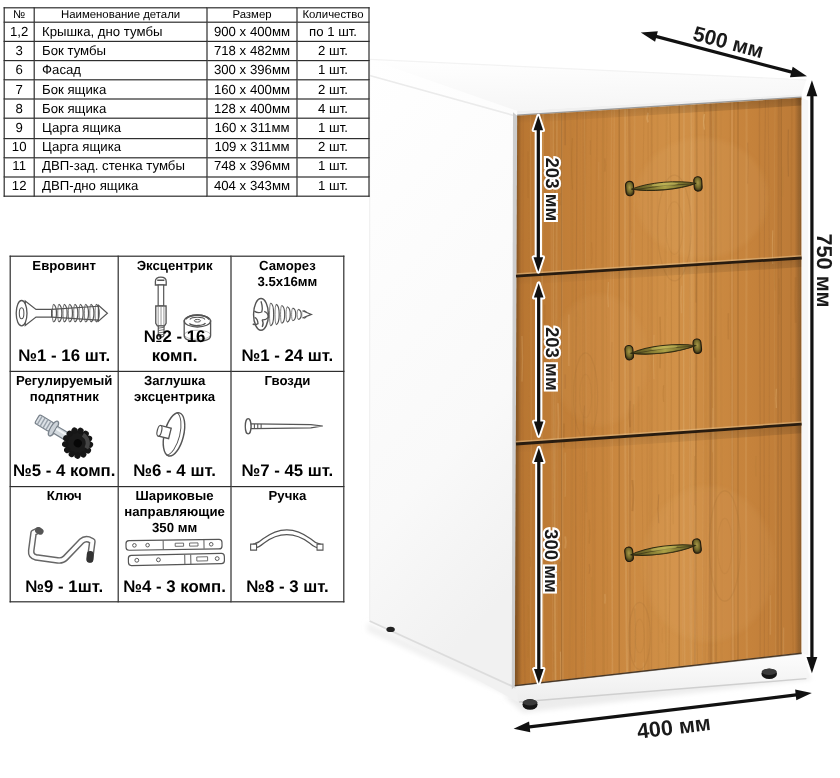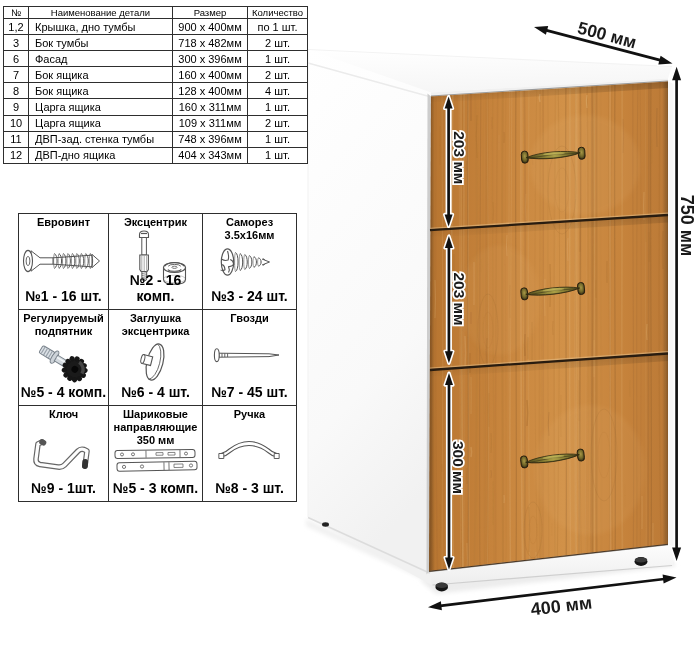--- a/index.html
+++ b/index.html
@@ -2,21 +2,21 @@
 <html><head><meta charset="utf-8"><style>
 * { margin:0; padding:0; box-sizing:border-box; }
 html,body { width:700px; height:648px; background:#fff; font-family:"Liberation Sans",sans-serif; position:relative; overflow:hidden; }
 #parts { position:absolute; left:3px; top:6px; border-collapse:collapse; table-layout:fixed; width:289px; }
 #parts td, #parts th { border:1px solid #2e2e2e; font-weight:normal; overflow:hidden; white-space:nowrap; }
 #parts th { font-size:9.5px; height:12px; }
 #parts td { font-size:11px; height:16.1px; }
 #parts td.c { text-align:center; }
 #parts td.n { text-align:left; padding-left:6px; }
 #cab { position:absolute; left:0; top:0; }
-#hw { position:absolute; left:18px; top:213px; border-collapse:collapse; table-layout:fixed;border-radius:32px; }
+#hw { position:absolute; left:8px; top:213px; border-collapse:collapse; table-layout:fixed;border-radius:32px; }
 #hw td { border:1px solid #2e2e2e; width:94px; height:96px; position:relative; vertical-align:top; text-align:center; }
 #hw td:first-child { width:90px; }
 #hw .t { font-weight:bold; font-size:11px; line-height:13.2px; padding-top:2px; }
 #hw .q { position:absolute; left:0; right:0; bottom:5px; font-weight:bold; font-size:14px; }
 #hw .ic { position:absolute; left:0; right:0; }
 #hw .ic svg { display:block; margin:0 auto; }
 </style></head>
 <body>
 <svg id="cab" width="700" height="648" viewBox="0 0 700 648" font-family="'Liberation Sans',sans-serif">
 <defs>
@@ -509,21 +509,21 @@
                 <path d="M47.9,20.7 C51.3,21.7 51.3,30.3 47.9,31.3"></path>
                 <path d="M47.9,20.7 C46.7,21.7 46.7,30.3 47.9,31.3" stroke-width="0.6"></path>
                 <path d="M52.5,21.8 C55.9,22.8 55.9,29.2 52.5,30.2"></path>
                 <path d="M52.5,21.8 C51.3,22.8 51.3,29.2 52.5,30.2" stroke-width="0.6"></path>
                 <path d="M57.1,22.8 C60.5,23.8 60.5,28.2 57.1,29.2"></path>
                 <path d="M57.1,22.8 C55.9,23.8 55.9,28.2 57.1,29.2" stroke-width="0.6"></path>
                 <path d="M56,23 L63.5,26 L56,29" fill="#fff"></path>
               </g>
             </svg>
           </div>
-          <div class="q">№3 - 24 шт.</div>
+          <div class="q">№1 - 24 шт.</div>
         </td>
       </tr>
       <tr>
         <td>
           <div class="t">Регулируемый<br>подпятник</div>
           <div class="ic" style="top:31px">
             <svg width="87" height="48" viewBox="0 0 87 48">
 <g transform="translate(21,8) rotate(31)">
 <rect x="0" y="-4.2" width="14" height="8.4" rx="1.6" fill="#dde2e7" stroke="#79828b" stroke-width="1"></rect>
 <g stroke="#98a1aa" stroke-width="1.2">
@@ -625,21 +625,21 @@
 <line x1="52" y1="16.4" x2="52" y2="24.3"></line>
                   <line x1="57" y1="16.4" x2="57" y2="24.3"></line>
 <circle cx="12" cy="20.2" r="1.6" fill="none"></circle>
                   <circle cx="30" cy="20.2" r="1.6" fill="none"></circle>
 <rect x="62" y="18.5" width="9" height="3.4" fill="none" stroke-width="0.7"></rect>
 <circle cx="79" cy="20.2" r="1.6" fill="none"></circle>
 </g>
 </g>
             </svg>
           </div>
-          <div class="q">№5 - 3 комп.</div>
+          <div class="q">№4 - 3 комп.</div>
         </td>
         <td>
           <div class="t">Ручка</div>
           <div class="ic" style="top:33px">
             <svg width="87" height="24" viewBox="0 0 87 24">
               <g transform="translate(4.3,0) scale(0.9,1)">
 <path d="M12,14.5 Q17,13.5 21,10 Q32,2.5 43,2.5 Q54,2.5 65,10 Q69,13.5 74,14.5 L74,18 Q69,17.5 64,13.5 Q54,6.5 43,6.5 Q32,6.5 22,13.5 Q17,17.5 12,18 Z" fill="#fff" stroke="#555" stroke-width="1.1" stroke-linejoin="round"></path>
 <path d="M9.5,14.5 h5.5 v5 h-5.5 Z" fill="#fff" stroke="#555" stroke-width="1"></path>
 <path d="M71,14.5 h5.5 v5 h-5.5 Z" fill="#fff" stroke="#555" stroke-width="1"></path>
 </g>

